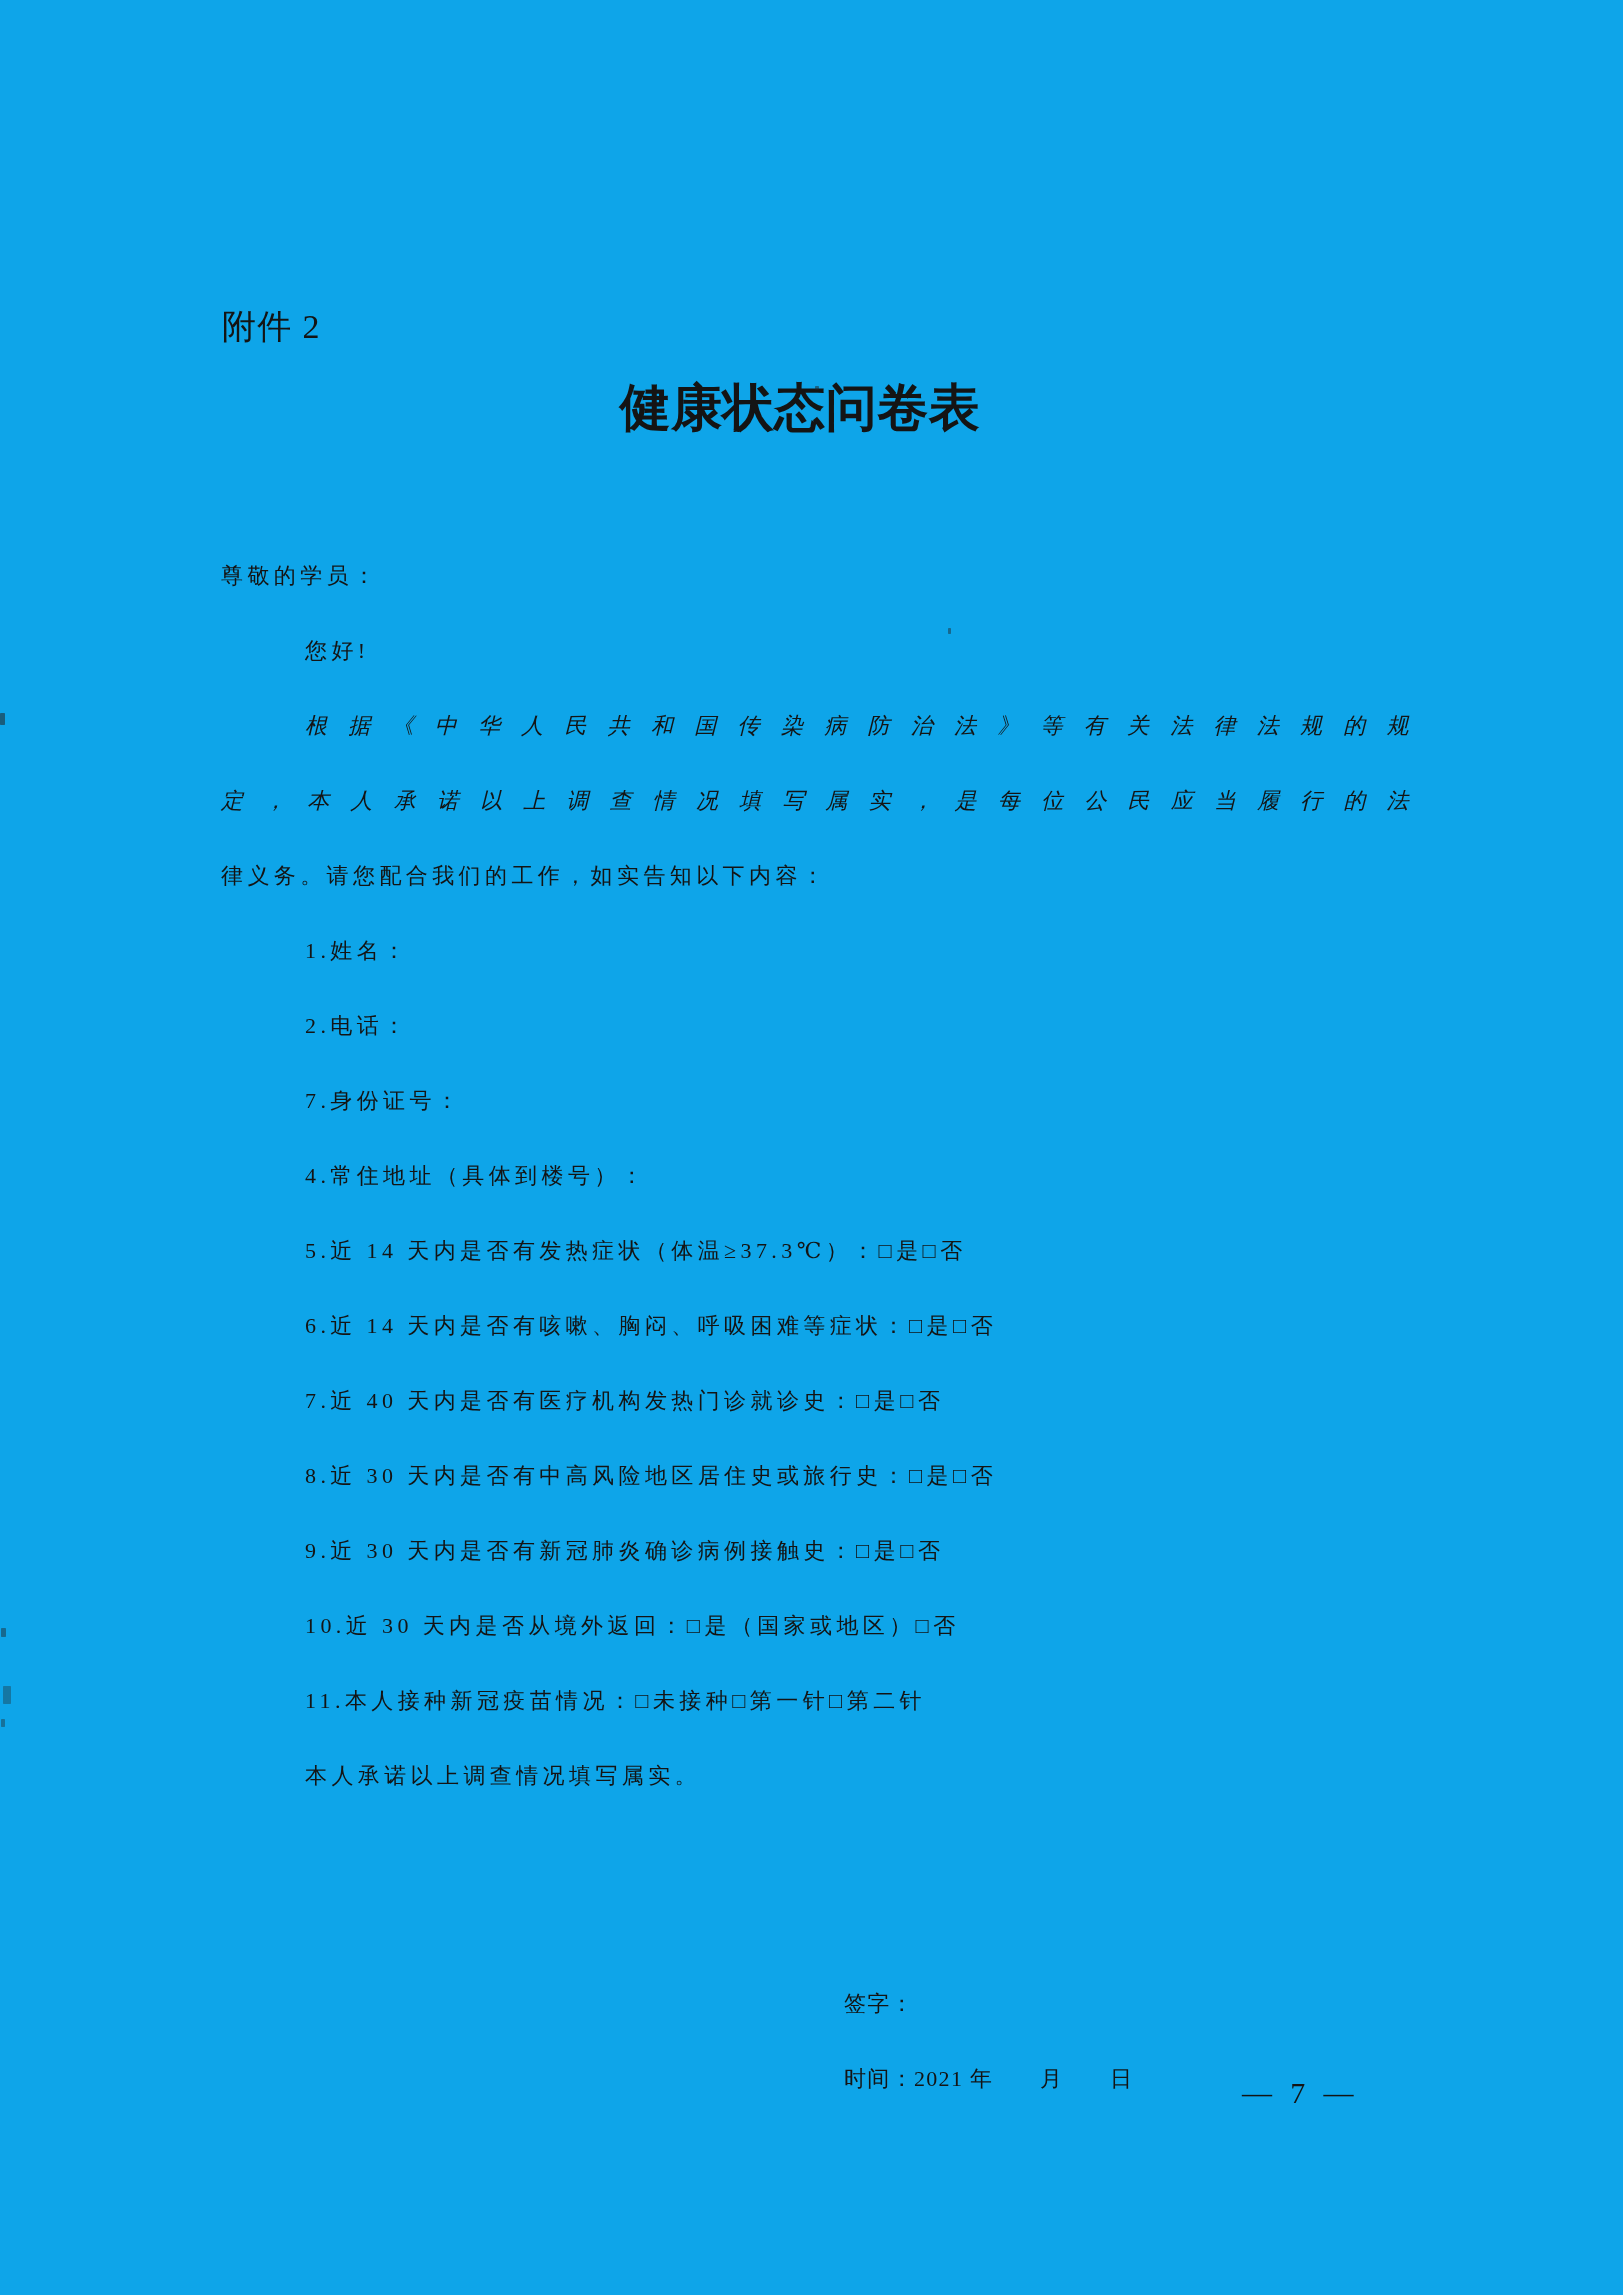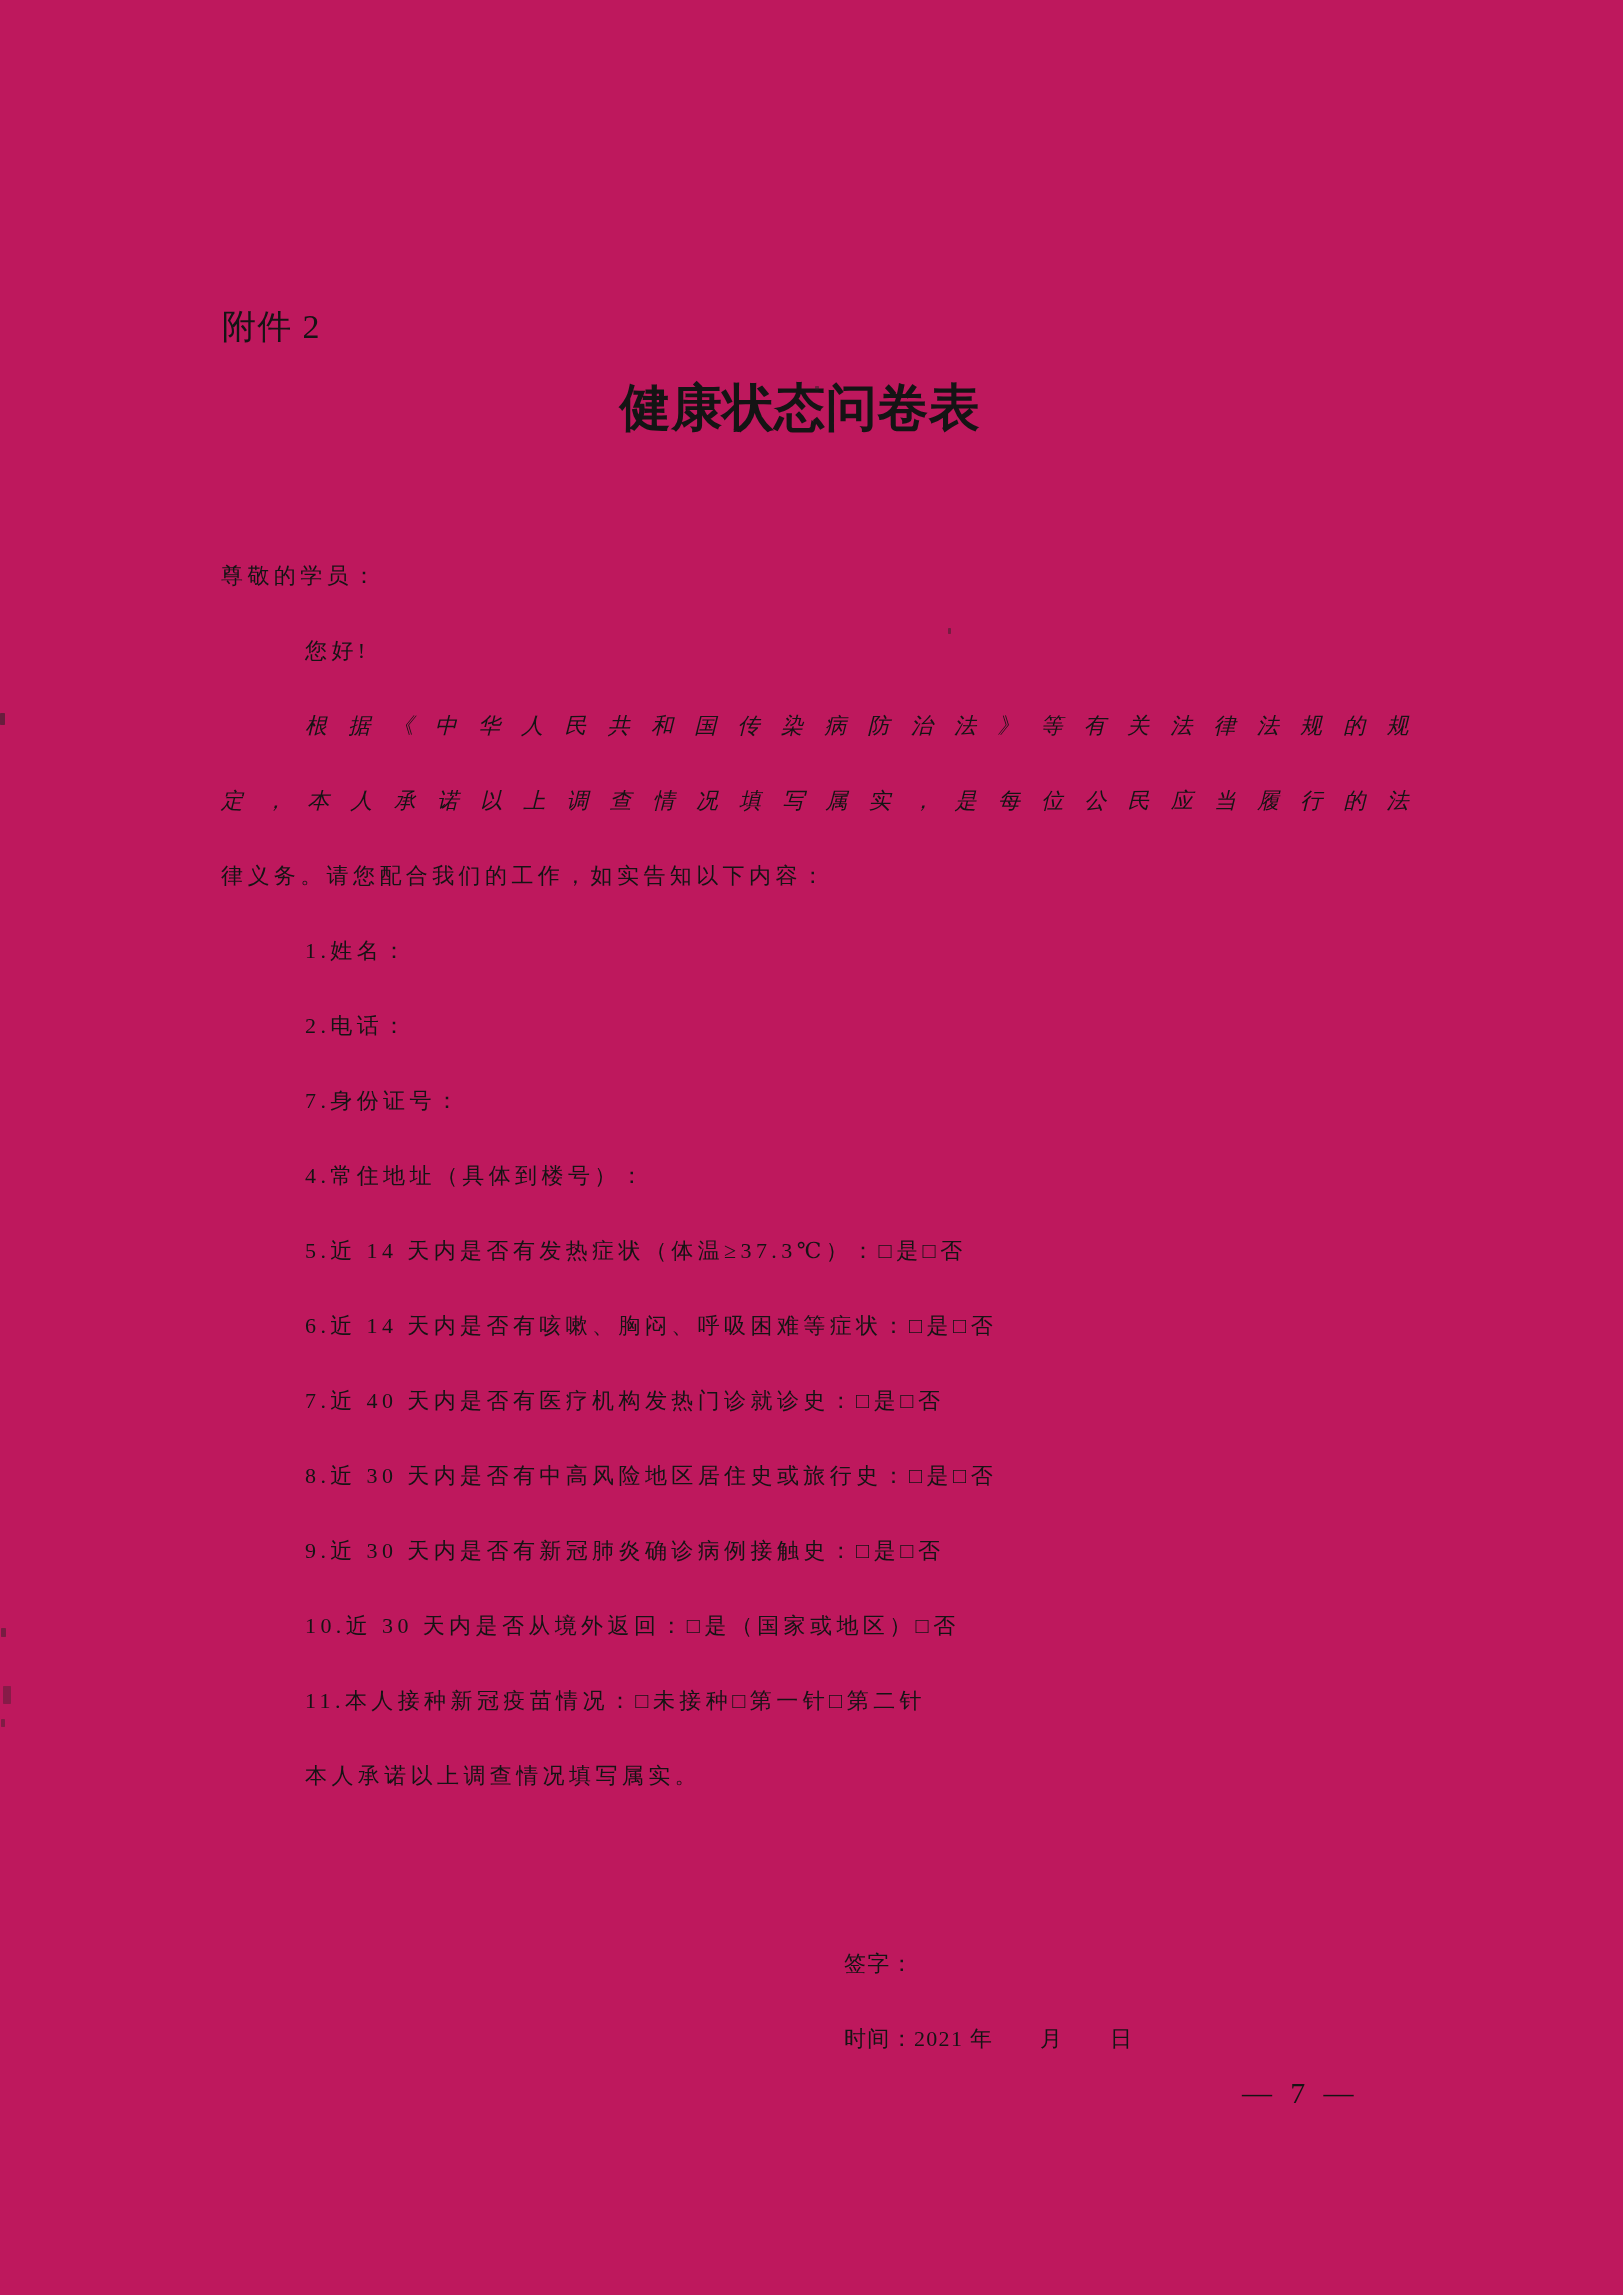--- a/index.html
+++ b/index.html
@@ -4,21 +4,21 @@
 <style>
   html, body {
     margin: 0;
     padding: 0;
     background: #ffffff;
   }
   .page {
     position: relative;
     width: 1623px;
     height: 2295px;
-    background: #be185d;
+    background: #0ea5e9;
     overflow: hidden;
     font-family: "Liberation Serif", "DejaVu Serif", serif;
     color: #141414;
   }
   .attachment {
     position: absolute;
     left: 222px;
     top: 306px;
     font-size: 34px;
     line-height: 41px;
@@ -55,21 +55,21 @@
   .justify-full {
     white-space: normal;
     text-align: justify;
     text-align-last: justify;
     letter-spacing: 0.02em;
     font-style: italic;
   }
   .signature-block {
     position: absolute;
     left: 844px;
-    top: 1926px;
+    top: 1966px;
   }
   .signature-block .line {
     letter-spacing: 0.06em;
   }
   .page-number {
     position: absolute;
     left: 1242px;
     top: 2073px;
     font-size: 30px;
     line-height: 39px;

